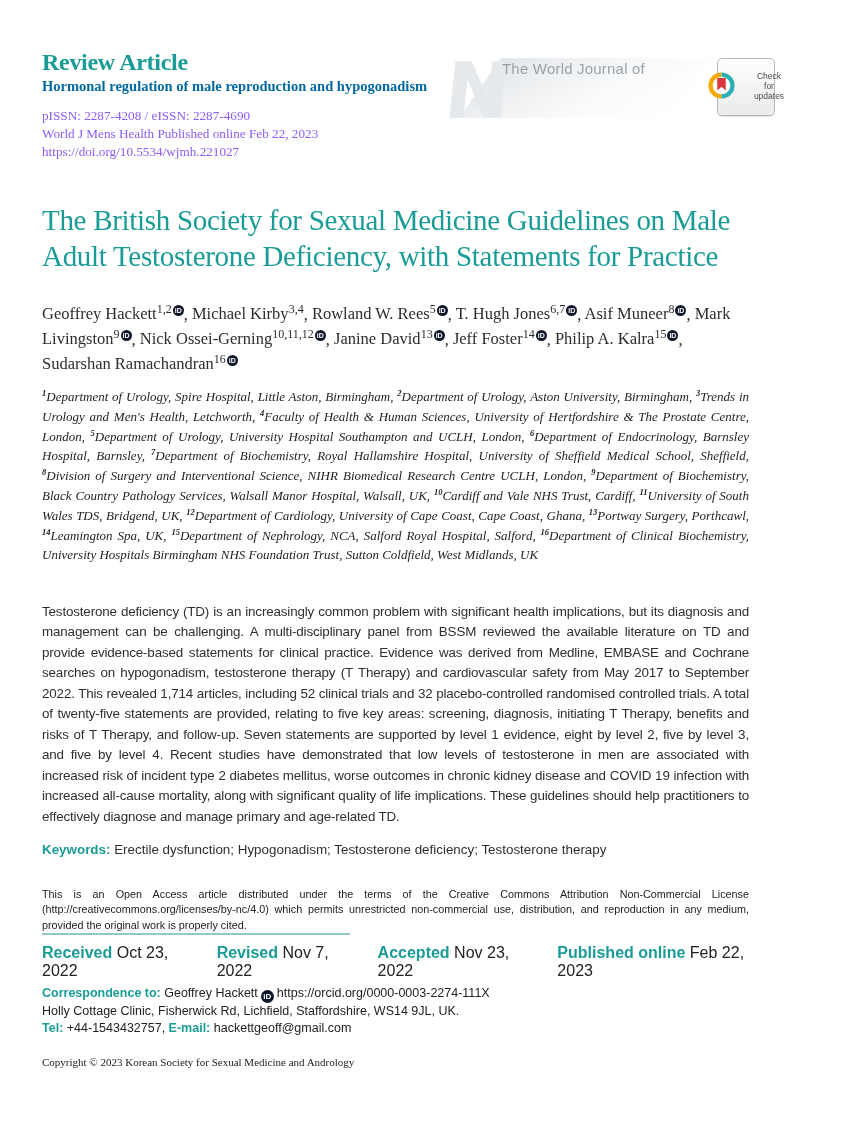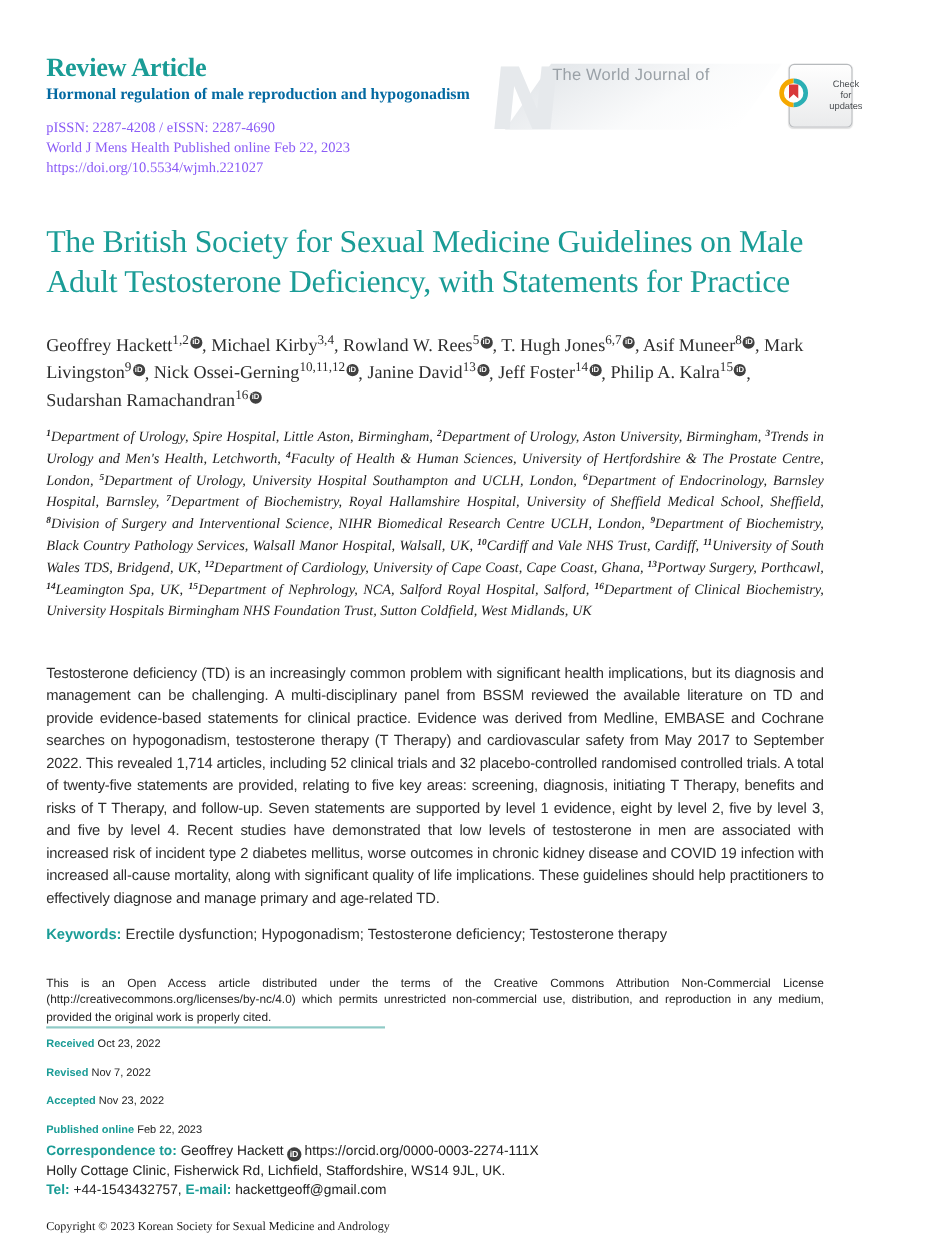--- a/index.html
+++ b/index.html
@@ -40,21 +40,21 @@
   .check-badge-text{font-size:8.5px;color:#4a4e52;text-align:center;line-height:1.15;}
   
   .title{
     font-family:"Liberation Serif",serif;font-weight:normal;font-size:29px;line-height:1.24;
     color:#1a9c96;letter-spacing:-0.3px;margin-top:42px;width:700px;
   }
   .authors{font-family:"Liberation Serif",serif;font-size:16.5px;color:#2d2d2d;margin-top:26px;line-height:1.42;width:707px;}
   .authors sup{font-size:12px;}
   .orcid{
     display:inline-block;width:11px;height:11px;border-radius:50%;
-    background:#404040;color:#fff;font-size:7px;font-weight:bold;line-height:11px;
+    background:#0f172a;color:#fff;font-size:7px;font-weight:bold;line-height:11px;
     text-align:center;vertical-align:super;margin-left:1px;
     font-family:"Liberation Sans",sans-serif;
   }
   .affiliations{
     font-family:"Liberation Serif",serif;font-style:italic;font-size:13px;line-height:1.43;
     color:#1e1e1e;text-align:justify;margin-top:11px;width:707px;
   }
   .affiliations sup{font-size:8.5px;font-weight:bold;}
   
   .rule-teal{height:2px;background:#2aa19b;margin-top:22px;width:707px;}
@@ -62,21 +62,21 @@
     font-size:13.4px;line-height:1.53;letter-spacing:-0.15px;color:#2f2f2f;
     text-align:justify;margin-top:15px;width:707px;
   }
   .keywords{font-size:13.4px;color:#2f2f2f;margin-top:15px;}
   .kw-label{color:#1a9c96;font-weight:bold;}
   .rule-teal-thick{height:3px;background:#2aa19b;margin-top:18px;width:707px;}
   .license{font-size:10.8px;line-height:1.42;color:#222;text-align:justify;margin-top:12px;width:707px;}
   
   .footer{margin-top:auto;}
   .rule-footer{height:2px;background:#8fcac6;width:308px;}
-  .dates-row{margin-top:9px;font-size:10px;display:flex;gap:15px;flex-direction:column;}
+  .dates-row{margin-top:9px;font-size:16px;display:flex;gap:15px;}
   .tl{color:#1a9c96;font-weight:bold;}
   .corr{font-size:12.5px;margin-top:5px;line-height:1.38;}
   .orcid-lg{width:13px;height:13px;font-size:8px;line-height:13px;vertical-align:-2px;margin:0 3px;}
   .copyright{font-family:"Liberation Serif",serif;font-size:11px;color:#1b1b1b;margin-top:18px;}
 </style>
 </head>
 <body>
 
 <div class="page">
 

